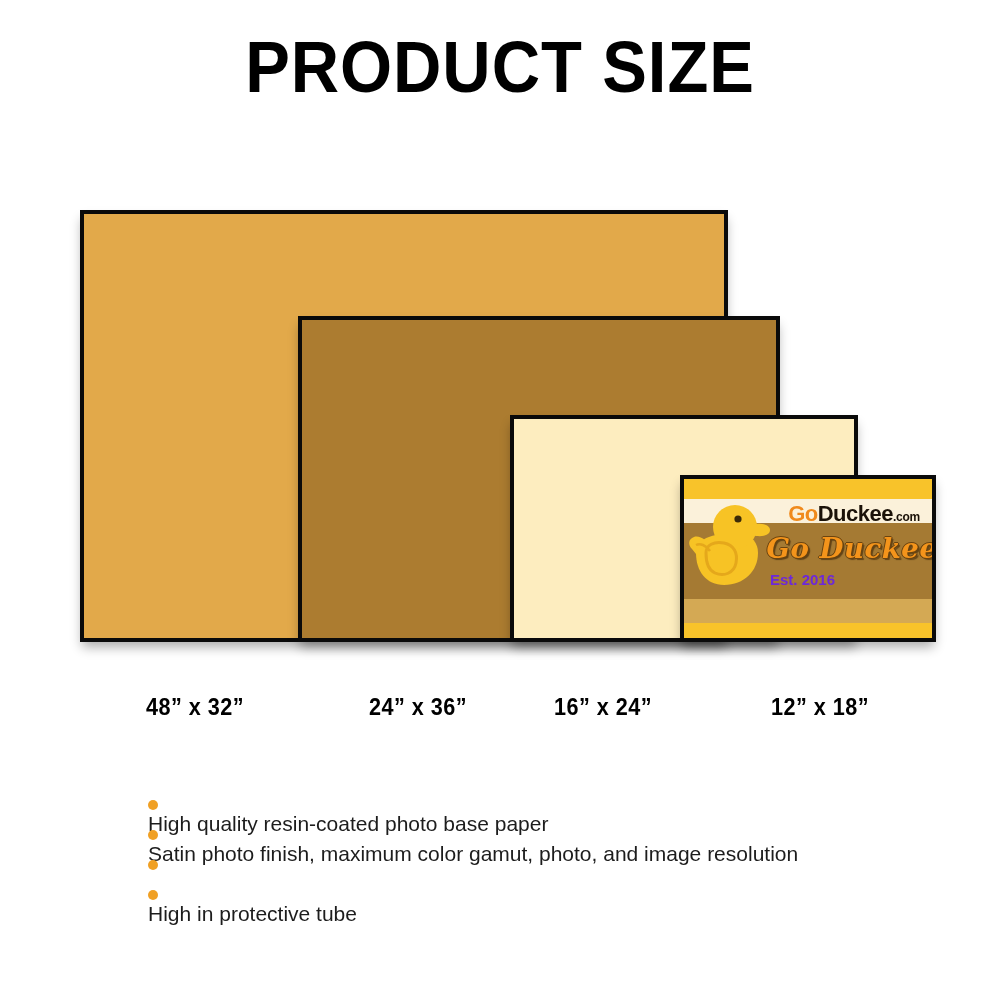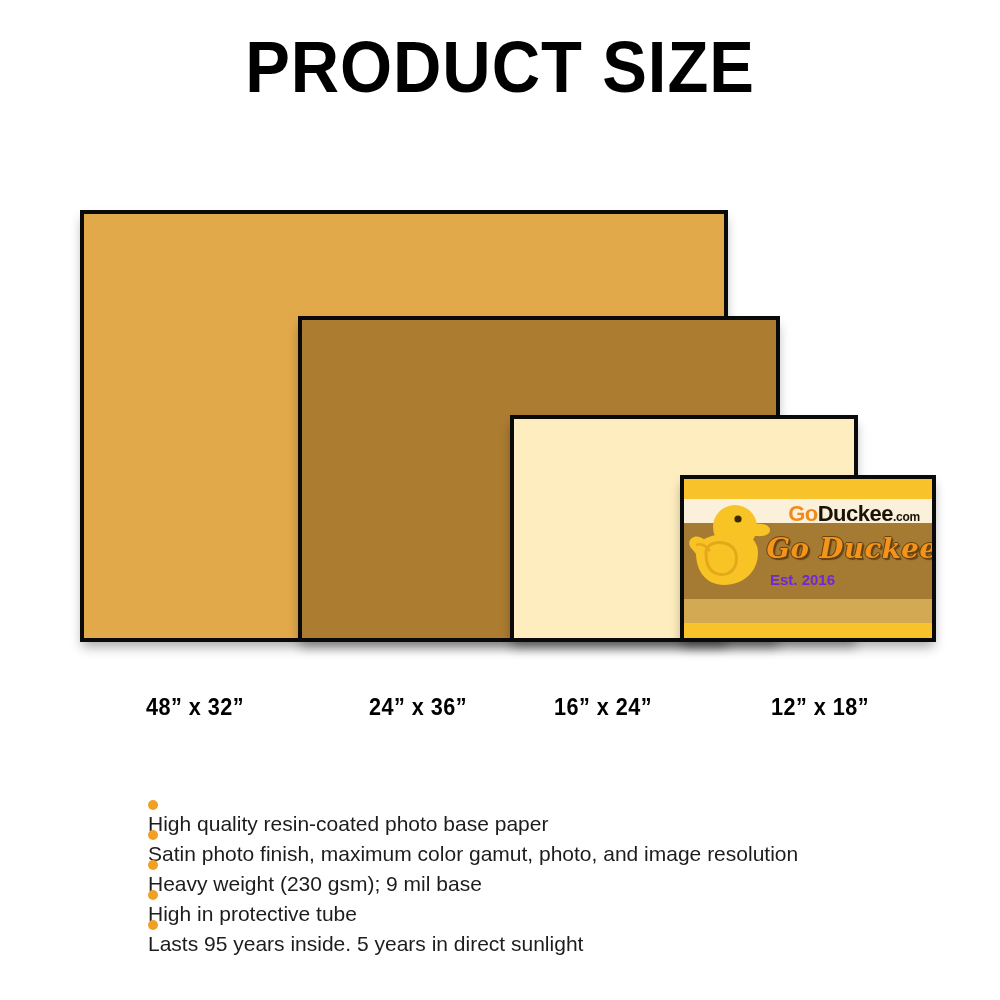--- a/index.html
+++ b/index.html
@@ -249,23 +249,18 @@
   <div class="feature-row">
     <span class="bullet"></span>
     <span class="feature-text">High quality resin-coated photo base paper</span>
   </div>
   <div class="feature-row">
     <span class="bullet"></span>
     <span class="feature-text">Satin photo finish, maximum color gamut, photo, and image resolution</span>
   </div>
   <div class="feature-row">
     <span class="bullet"></span>
-    <span class="feature-text">Heavy weight (230 gsm); 9 mil base</span>
   </div>
   <div class="feature-row">
     <span class="bullet"></span>
     <span class="feature-text">High in protective tube</span>
   </div>
-  <div class="feature-row">
-    <span class="bullet"></span>
-    <span class="feature-text">Lasts 95 years inside. 5 years in direct sunlight</span>
-  </div>
 </div>
 
 </body></html>

